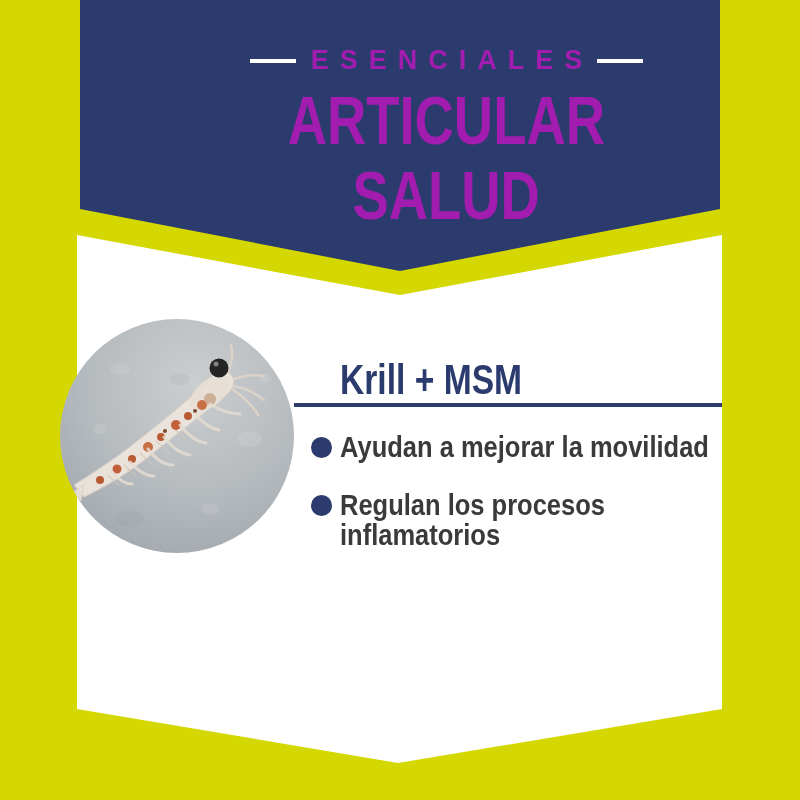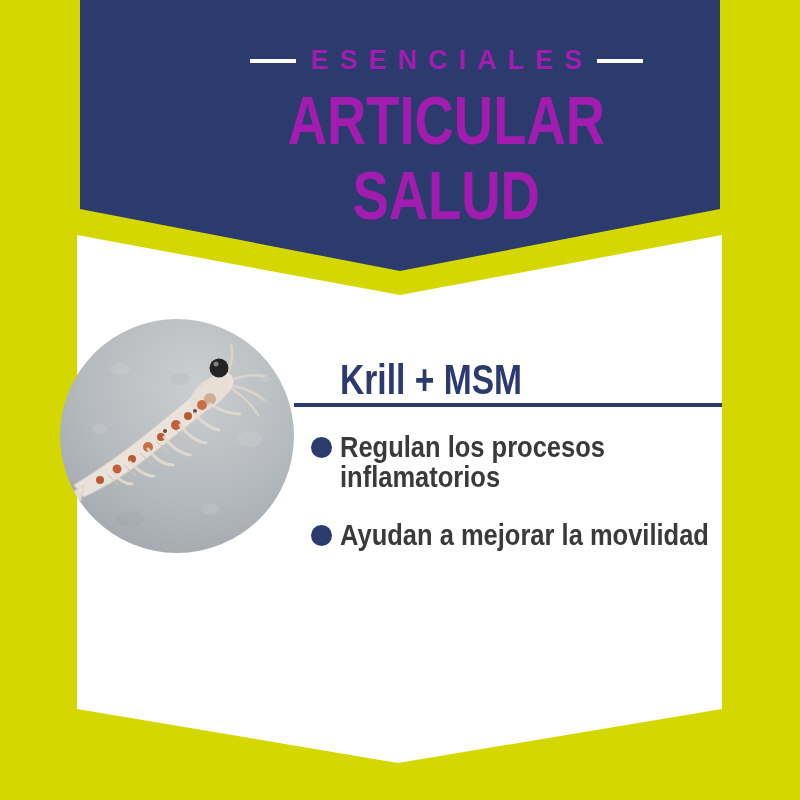--- a/index.html
+++ b/index.html
@@ -173,25 +173,25 @@
     </svg>
   </div>
 
   <div class="product-title">Krill + MSM</div>
   <div class="title-underline"></div>
 
   <div class="benefits">
     <div class="benefit">
       <span class="dot"></span>
       <div class="benefit-text">
-        <span class="bl">Regulan los procesos</span>
-        <span class="bl">inflamatorios</span>
+        <span class="bl">Ayudan a mejorar la movilidad</span>
       </div>
     </div>
     <div class="benefit">
       <span class="dot"></span>
       <div class="benefit-text">
-        <span class="bl">Ayudan a mejorar la movilidad</span>
+        <span class="bl">Regulan los procesos</span>
+        <span class="bl">inflamatorios</span>
       </div>
     </div>
   </div>
 
 </div>
 
 </body></html>

